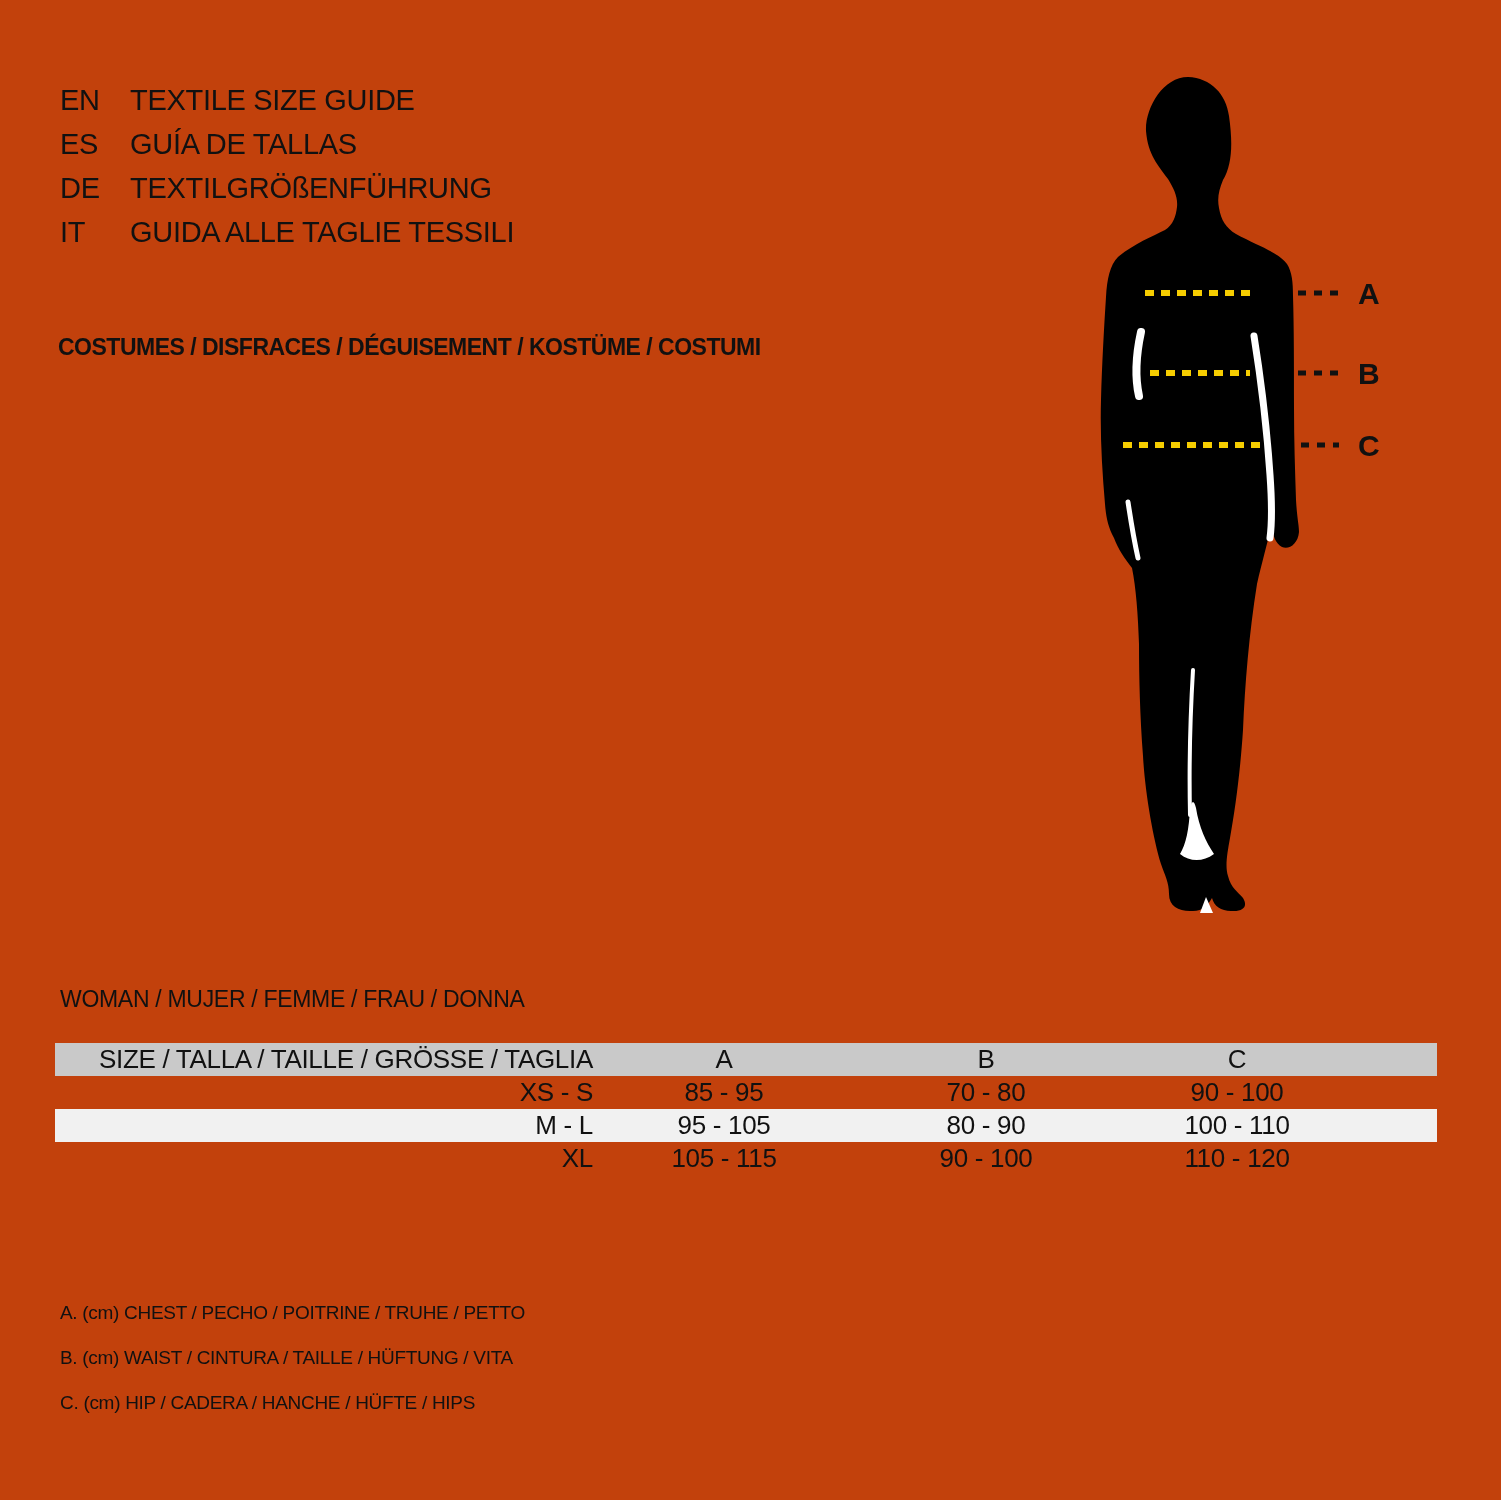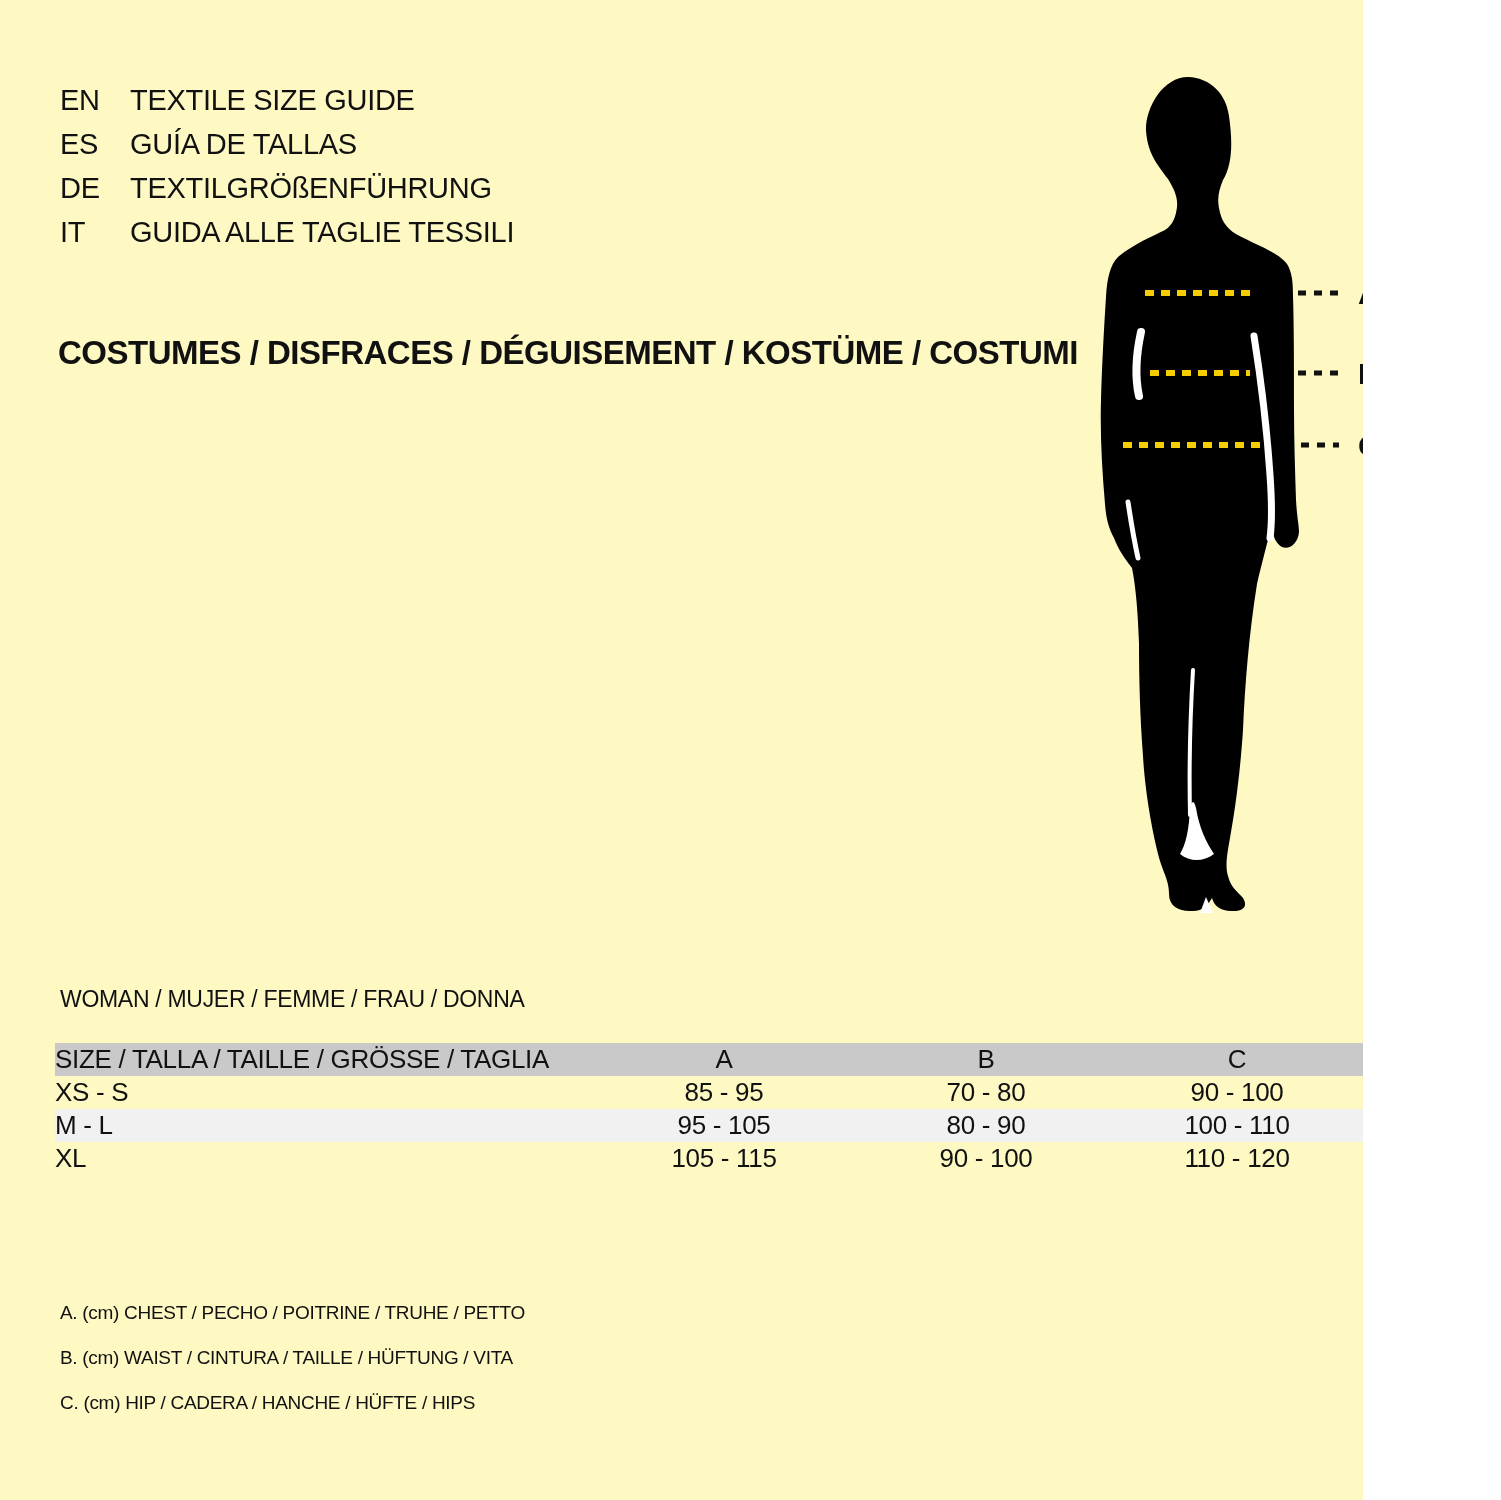--- a/index.html
+++ b/index.html
@@ -1,43 +1,43 @@
 <!DOCTYPE html>
 <html><head>
 <meta charset="utf-8">
 <style>
   html,body{margin:0;padding:0;background:#ffffff;}
   #page{
     position:relative;
-    width:1363px;height:1500px;
-    background:#fef9c3;
+    width:1501px;height:1500px;
+    background:#c2410c;
     font-family:"Liberation Sans", sans-serif;
     color:#111111;
     overflow:hidden;
   }
   
   .lang-block{position:absolute;left:60px;top:78px;}
   .lang-row{display:flex;height:44px;line-height:44px;font-size:29px;letter-spacing:-0.3px;}
   .lang-code{width:70px;flex:0 0 70px;}
   .lang-label{white-space:nowrap;}
   
   .category-heading{
     position:absolute;left:58px;top:334px;
-    font-size:33px;font-weight:bold;letter-spacing:-0.5px;white-space:nowrap;
+    font-size:23px;font-weight:bold;letter-spacing:-0.5px;white-space:nowrap;
   }
   
   .figure-wrap{position:absolute;left:1073px;top:70px;width:340px;height:870px;}
   
   .gender-heading{position:absolute;left:60px;top:986px;font-size:23px;letter-spacing:-0.3px;white-space:nowrap;}
   
   .size-table{position:absolute;left:55px;top:1043px;width:1382px;font-size:26px;letter-spacing:-0.3px;}
   .t-row{display:grid;grid-template-columns:538px 262px 262px 240px 80px;height:33px;line-height:33px;}
   .t-row.header{background:#C9C9C9;}
   .t-row.alt{background:#F1F1F1;}
-  .cell-size{padding-left:0;text-align:left;white-space:nowrap;}
+  .cell-size{padding-left:7px;text-align:right;white-space:nowrap;}
   .cell-num{text-align:center;white-space:nowrap;}
   
   .legend-block{position:absolute;left:60px;top:1290px;}
   .legend-line{height:45px;line-height:45px;font-size:19px;letter-spacing:-0.3px;white-space:nowrap;}
 </style>
 </head>
 <body>
 
 <div id="page">
 

